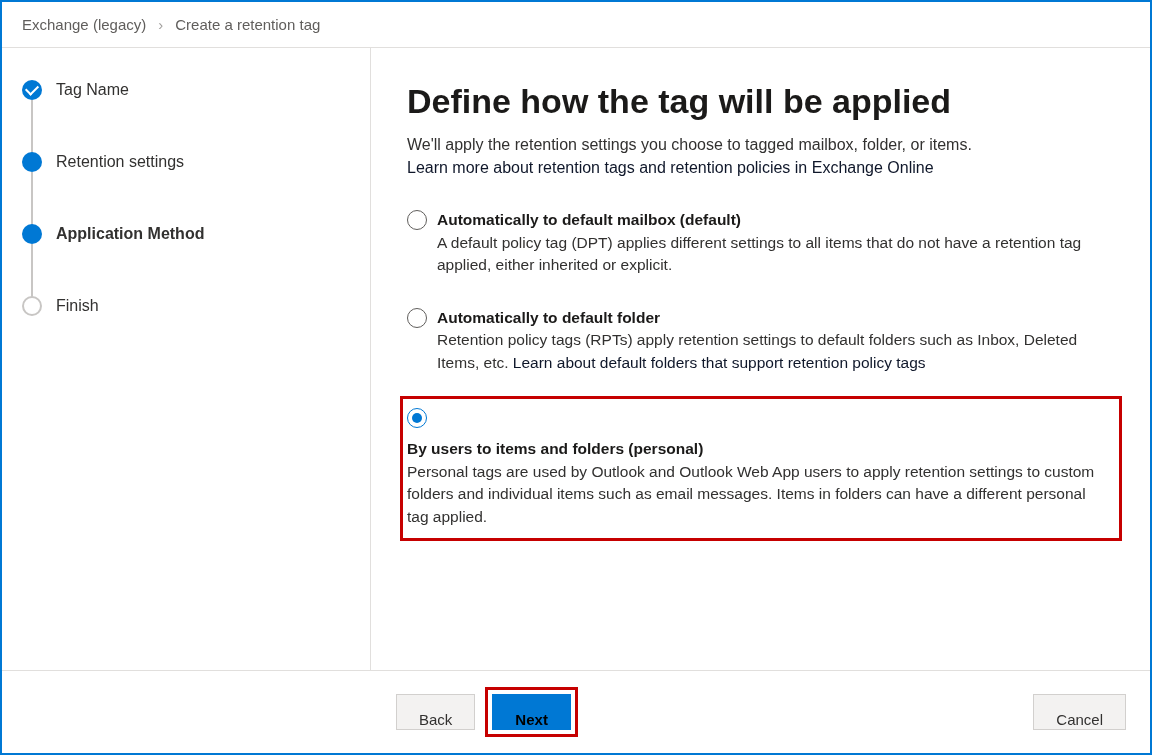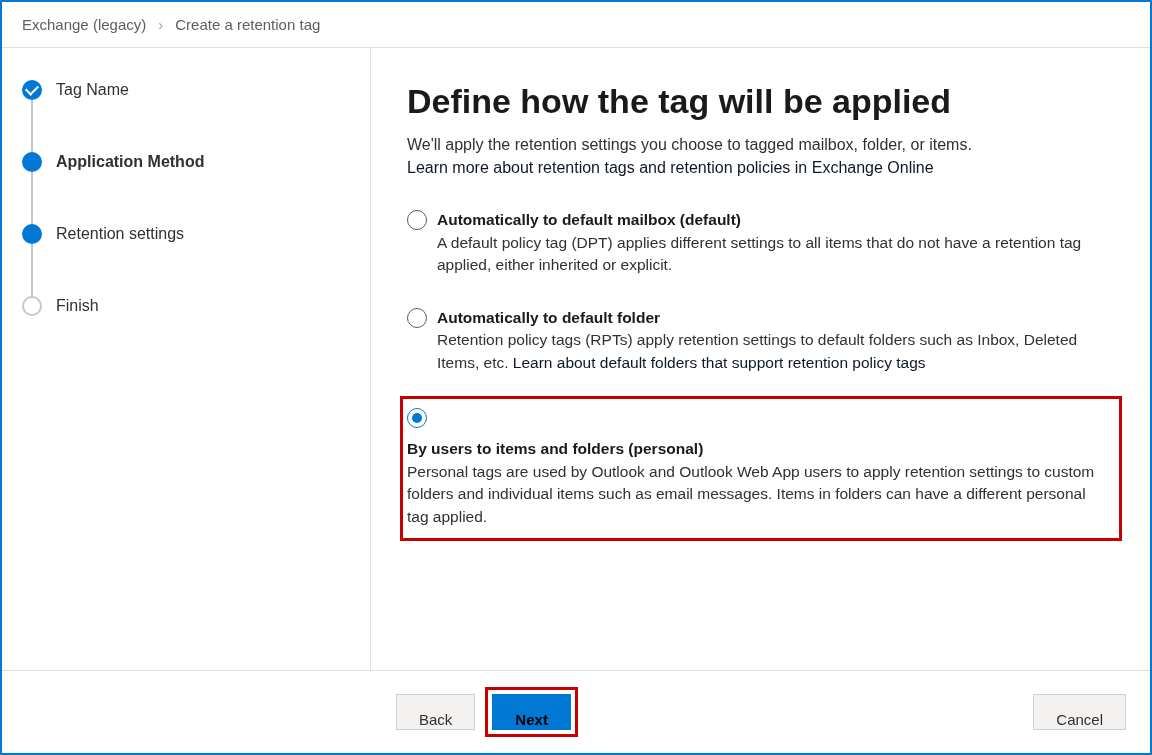--- a/index.html
+++ b/index.html
@@ -163,29 +163,29 @@
 </div>
 
 <div class="body">
   <div class="sidebar">
     <div class="steps" id="steps">
         <div class="step completed">
           <div class="line"></div>
           <div class="dot"></div>
           <div class="label">Tag Name</div>
         </div>
+        <div class="step upcoming-filled">
+          <div class="line"></div>
+          <div class="dot"></div>
+          <div class="label">Retention settings</div>
+        </div>
         <div class="step active">
           <div class="line"></div>
           <div class="dot"></div>
           <div class="label">Application Method</div>
-        </div>
-        <div class="step upcoming-filled">
-          <div class="line"></div>
-          <div class="dot"></div>
-          <div class="label">Retention settings</div>
         </div>
         <div class="step pending">
           <div class="dot"></div>
           <div class="label">Finish</div>
         </div>
       </div>
   </div>
 
   <div class="main">
     <h1>Define how the tag will be applied</h1>

